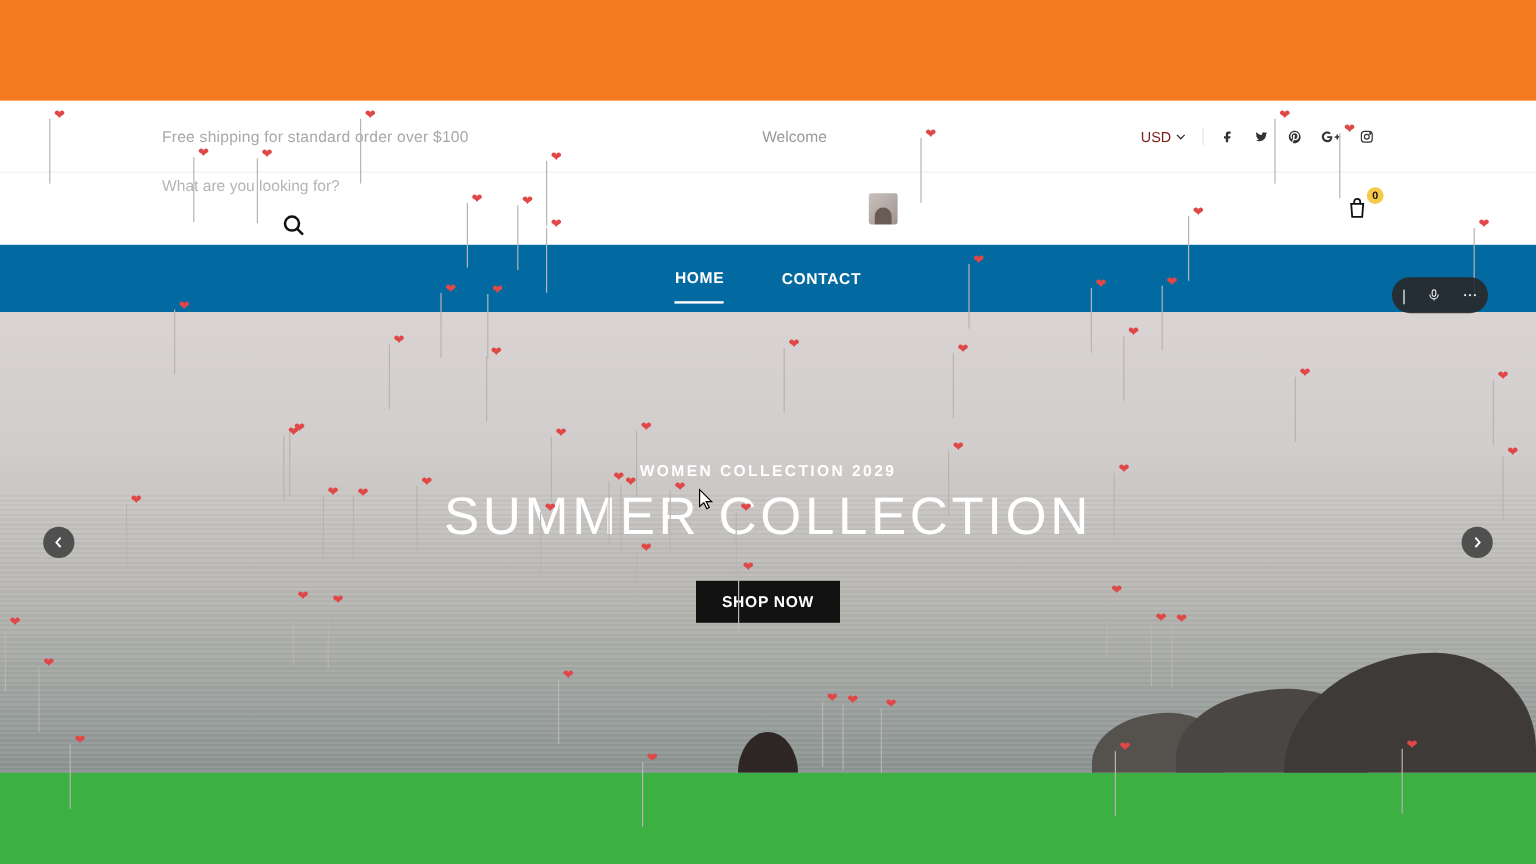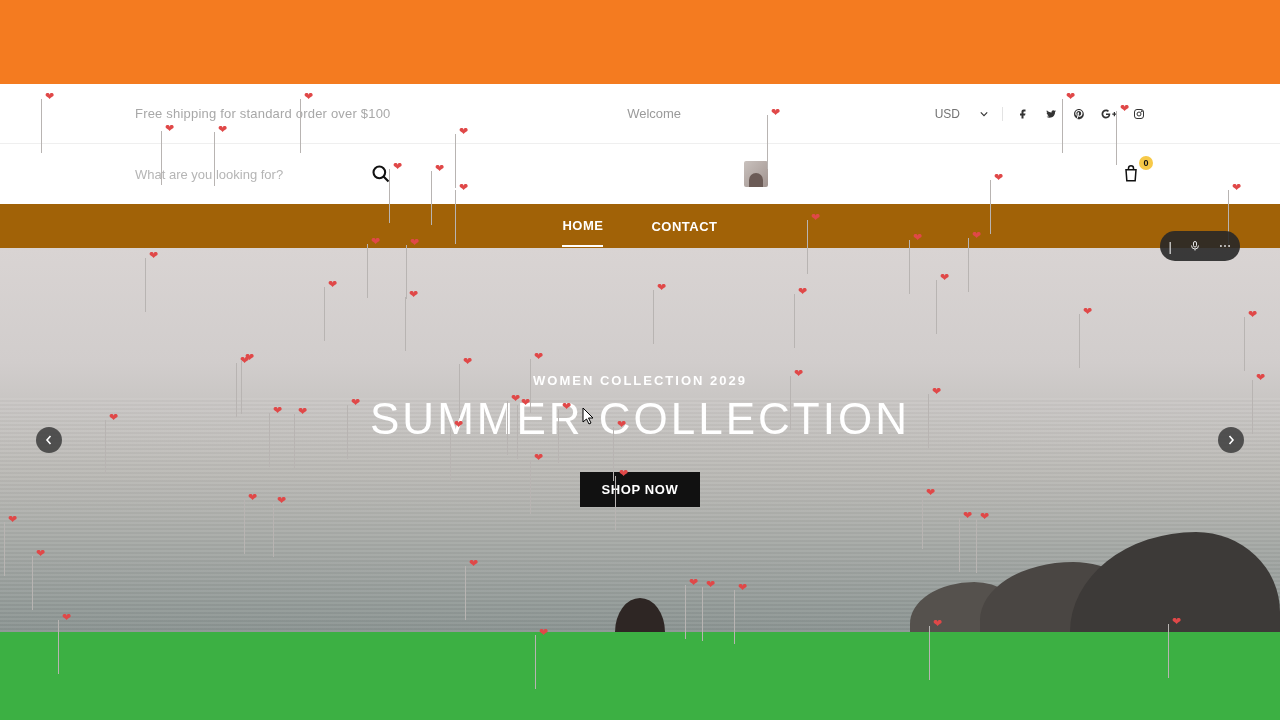--- a/index.html
+++ b/index.html
@@ -46,39 +46,39 @@
   .topbar .inner {
     width: 1010px;
     margin: 0 auto;
     display: flex;
     align-items: center;
     justify-content: space-between;
   }
   .ship-msg { color: #a8a8a8; letter-spacing: .2px; font-size: 13px;}
   .welcome { color: #9a9a9a; font-size: 13px;}
   .top-right { display:flex; align-items:center; gap: 14px; color:#333; font-size:12px;}
-  .currency { display:flex; align-items:center; gap:20px; color:#737373; cursor:pointer;margin-left:17px;}
+  .currency { display:flex; align-items:center; gap:4px; color:#7f1d1d; cursor:pointer;margin-left:17px;}
   .social { display:flex; gap:16px; align-items:center;}
   .vsep { width:1px; height:14px; background:#e3e3e3; }
   .social svg { display:block; }
 
   
   .midbar {
     height: 60px;
     display:flex;
     align-items:center;
   }
   .midbar .inner {
     width: 1010px;
     margin: 0 auto;
     display:flex;
     align-items:center;
     justify-content: space-between;
   }
-  .searchwrap { display:flex; align-items:center; gap: 12px; }
+  .searchwrap { display:flex; align-items:center; gap: 12px; flex-direction: column; }
   .searchwrap input {
     border: none;
     outline: none;
     font-size: 13px;
     color: #666;
     width: 220px;
   }
   .searchwrap input::placeholder { color: #b5b5b5; }
   .search-btn {
     width: 28px; height: 28px;
@@ -117,22 +117,22 @@
     min-width:14px; height:14px;
     line-height:14px;
     text-align:center;
     border-radius:7px;
     padding:0 3px;
     font-weight:600;
   }
 
   
   .navbar {
-    height: 44px;
-    background:#a16207;
+    height: 56px;
+    background:#0369a1;
     display:flex;
     align-items:center;
     justify-content:center;
     gap: 48px;
     color:#fff;
     font-size:13px;
     font-weight:700;
     letter-spacing:.5px;
   }
   .nav-link { cursor:pointer; padding: 12px 0; }

